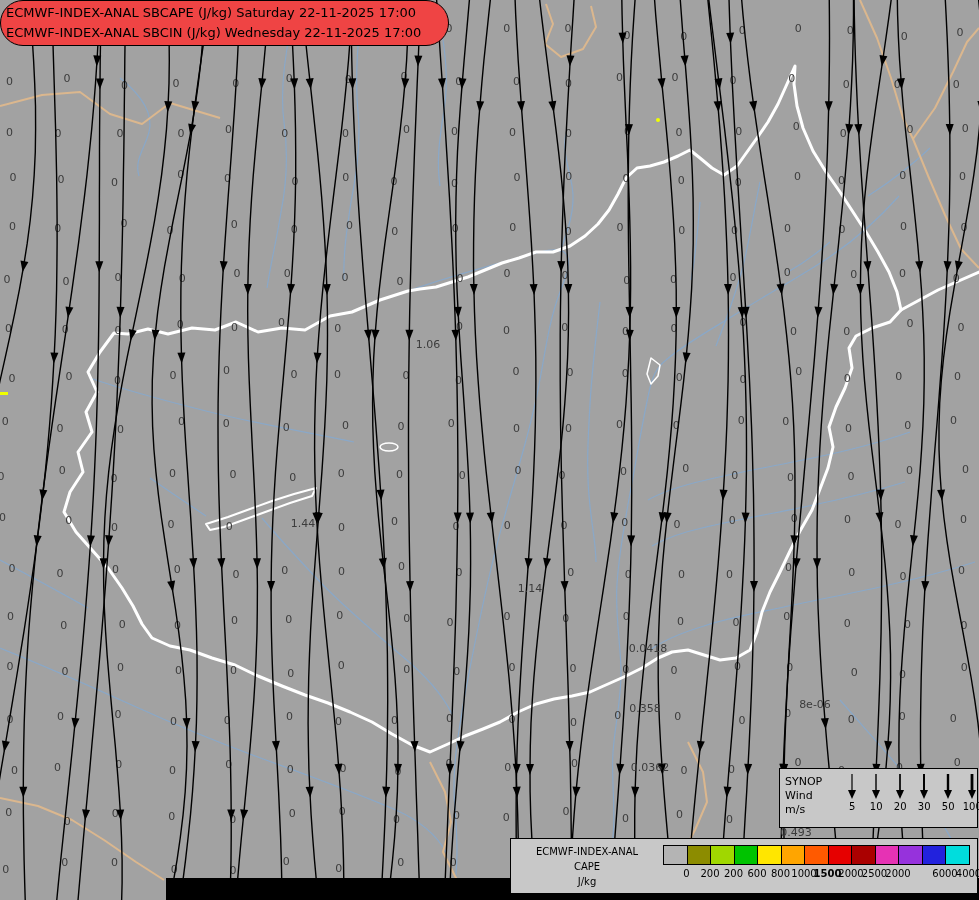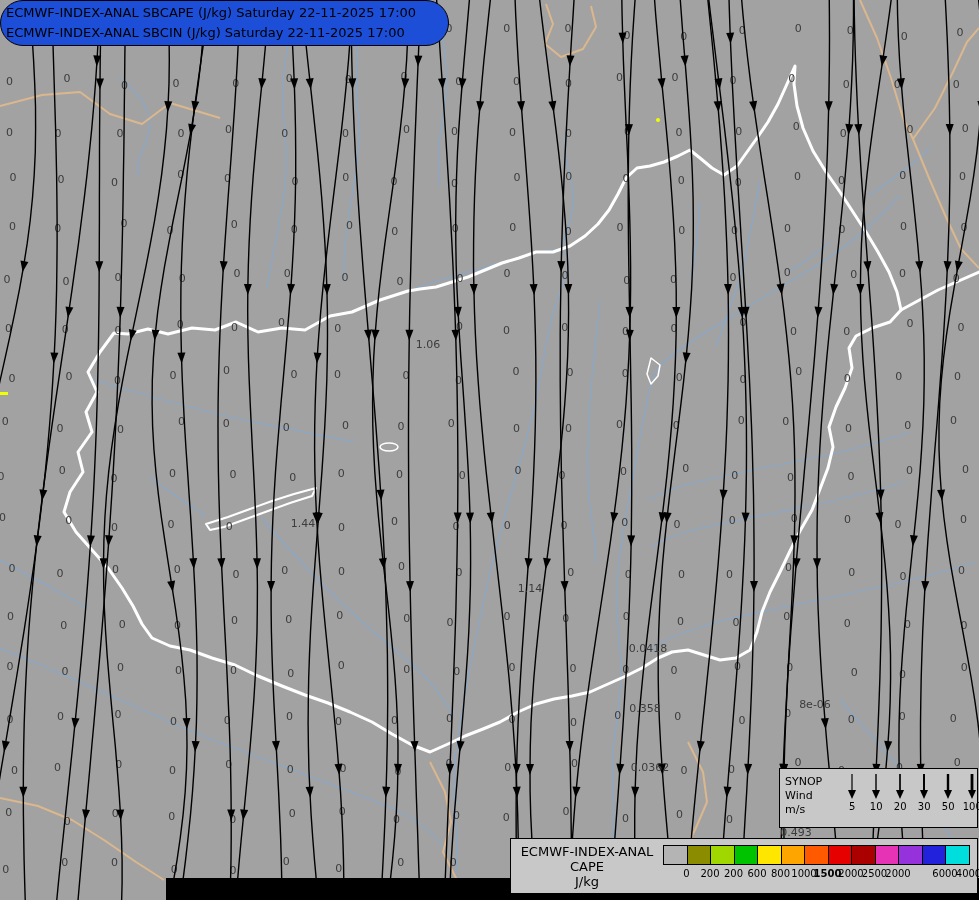--- a/index.html
+++ b/index.html
@@ -12,21 +12,21 @@
   .titlebox .tline{font-size:13px;line-height:20px;color:#000;white-space:nowrap}
   .bottom-bar{position:absolute;left:166px;top:878px;width:813px;height:22px;background:#000;z-index:2}
   .wind-legend{position:absolute;left:779px;top:768px;width:199px;height:60px;border:1px solid #000;
                z-index:3;display:flex;padding:3px 5px;background:#c8c8c8}
   .wind-titles{font-size:11px;line-height:14px;color:#000;margin-right:18px;padding-top:3px;white-space:nowrap}
   .wind-cols{display:flex;flex:1;justify-content:space-between;align-items:flex-start}
   .wind-col{display:flex;flex-direction:column;align-items:center;width:24px}
   .wind-col .num{font-size:10px;color:#000;margin-top:1px}
   .cape-legend{position:absolute;left:510px;top:838px;width:468px;height:56px;border:1px solid #000;
                z-index:4;display:flex;padding:2px;background:#c8c8c8}
-  .cape-titles{width:148px;text-align:center;font-size:13px;line-height:15px;color:#000;padding-top:3px}
+  .cape-titles{width:148px;text-align:center;font-size:10px;line-height:15px;color:#000;padding-top:3px}
   .cape-bar-wrap{position:relative;flex:1}
   .cape-cells{display:flex;position:absolute;left:2px;top:4px}
   .cape-cell{height:20px;border:1px solid #000}
   .cape-ticks{position:absolute;left:2px;top:27px;height:14px;right:0}
   .cape-ticks span{position:absolute;transform:translateX(-50%);font-size:10px;color:#000;white-space:nowrap}
 </style>
 </head>
 <body>
 
 <div class="stage" style="background: rgb(162, 162, 162);">
@@ -597,23 +597,23 @@
         <text x="648" y="652">0.0418</text>
         <text x="645" y="712">0.358</text>
         <text x="815" y="708">8e-06</text>
         <text x="650" y="771">0.0362</text>
         <text x="796" y="836">0.493</text>
       </g>
     </svg>
 
   <div class="bottom-bar" style="background: rgb(0, 0, 0);"></div>
 
-  <div class="titlebox" style="background: #1d4ed8; border-radius: 26px;">
+  <div class="titlebox" style="background: #ef4444; border-radius: 26px;">
     <div class="tline">ECMWF-INDEX-ANAL SBCAPE (J/kg) Saturday 22-11-2025 17:00</div>
-    <div class="tline">ECMWF-INDEX-ANAL SBCIN (J/kg) Saturday 22-11-2025 17:00</div>
+    <div class="tline">ECMWF-INDEX-ANAL SBCIN (J/kg) Wednesday 22-11-2025 17:00</div>
   </div>
 
   <div class="wind-legend" style="background: rgb(200, 200, 200);">
     <div class="wind-titles">
       <div>SYNOP</div>
       <div>Wind</div>
       <div>m/s</div>
     </div>
     <div class="wind-cols" id="wind-cols">
         <div class="wind-col">

